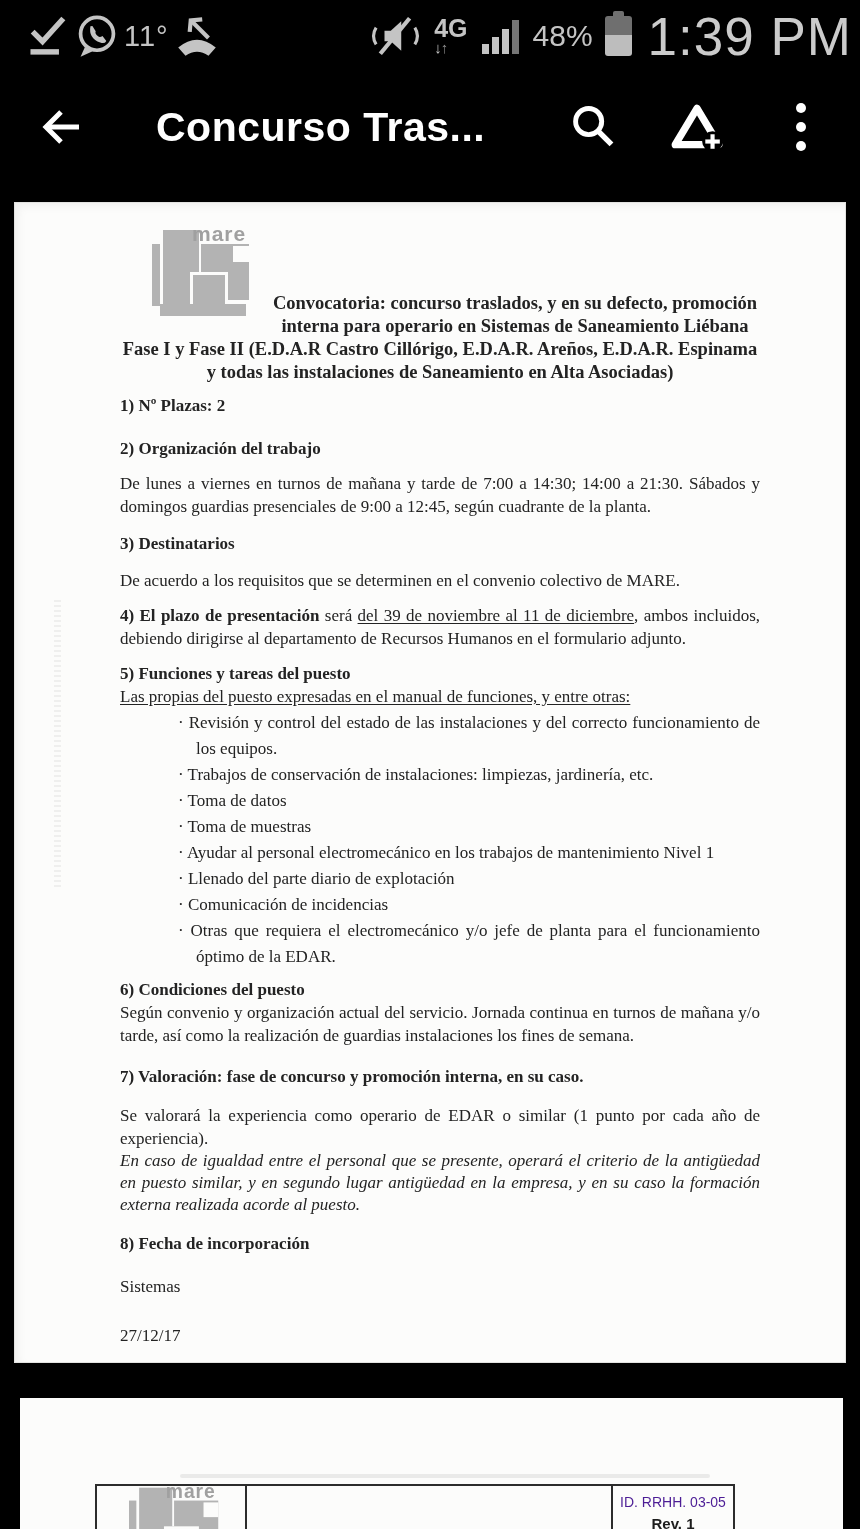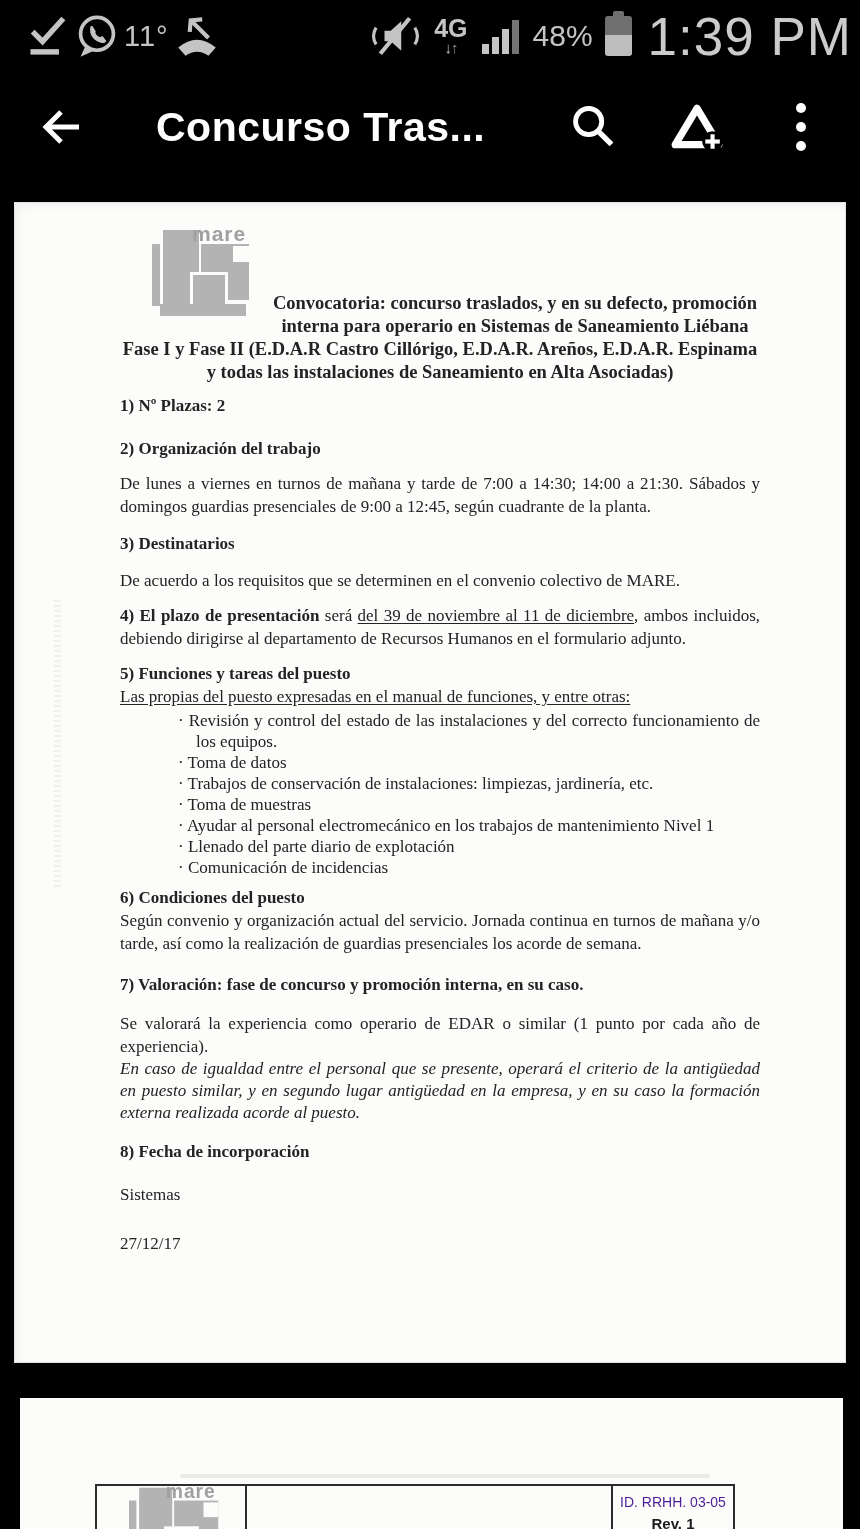--- a/index.html
+++ b/index.html
@@ -5,21 +5,21 @@
   html,body{margin:0;padding:0;background:#000;width:860px;height:1529px;overflow:hidden;
     font-family:"Liberation Sans",sans-serif;}
   .abs{position:absolute;}
   #stage{position:relative;width:860px;height:1529px;background:#000;}
 
   
   #status-bar{left:0;top:0;width:860px;height:72px;display:flex;align-items:center;color:#c4c4c4;}
   .sb-left{display:flex;align-items:center;gap:4px;padding-left:26px;}
   .sb-right{display:flex;align-items:center;gap:12px;margin-left:auto;padding-right:8px;}
   .sb-temp{font-size:29px;letter-spacing:1px;}
-  .sb-4g{display:flex;flex-direction:column;align-items:center;line-height:1;margin-top:-2px;}
+  .sb-4g{display:flex;flex-direction:column;align-items:flex-start;line-height:1;margin-top:-2px;}
   .sb-4g .g{font-weight:bold;font-size:25px;}
   .sb-4g .arrows{font-size:15px;letter-spacing:-1px;margin-top:-1px;}
   .sb-4g .arrows .up{color:#8b8b8b;}
   .sig{display:flex;align-items:flex-end;gap:3px;height:36px;margin:0 2px;}
   .sig span{width:7px;background:#c4c4c4;display:block;}
   .sig .s1{height:10px}.sig .s2{height:17px}.sig .s3{height:25px}
   .sig .s4{height:34px;background:#757575;}
   .sb-pct{font-size:30px;}
   .batt{width:27px;height:40px;border-radius:3px;position:relative;
     background:linear-gradient(to bottom,#6f6f6f 0 47%,#bdbdbd 47% 100%);}
@@ -46,21 +46,21 @@
   .doc p{margin:0;text-align:justify;line-height:23px;}
   .heading{font-weight:bold;text-align:center !important;line-height:26px;font-size:18.5px;}
   .float-spacer{float:left;width:150px;height:27px;}
   .b{font-weight:bold;}
   .u{text-decoration:underline;text-underline-offset:2px;}
   .t1{margin-top:10px !important;} .t2{margin-top:20px !important;}
   .p2{margin-top:12px !important;} .t3{margin-top:14px !important;}
   .p3{margin-top:14px !important;} .p4{margin-top:12px !important;}
   .t5{margin-top:12px !important;}
   ul.duties{margin:2px 0 0 46px;padding:0;list-style:none;}
-  ul.duties li{line-height:21px;text-align:justify;padding-left:30px;text-indent:-18px;}
+  ul.duties li{line-height:26px;text-align:justify;padding-left:30px;text-indent:-18px;}
   ul.duties li:before{content:"· ";}
   .t6{margin-top:8px !important;} .t7{margin-top:18px !important;}
   .p7a{margin-top:16px !important;} .p7b{line-height:22px !important;font-style:italic;}
   .t8{margin-top:16px !important;} .p8{margin-top:20px !important;}
   .doc-date{margin-top:26px !important;}
 
   
   .mare-logo{position:absolute;width:100px;height:92px;}
   .mare-logo .blk{position:absolute;background:#b3b3b3;}
   .mare-logo .word{position:absolute;left:40px;top:-4px;color:#a0a0a0;font-weight:bold;
@@ -197,30 +197,31 @@
 
       <p class="b t3">3) Destinatarios</p>
       <p class="p3">De acuerdo a los requisitos que se determinen en el convenio colectivo de MARE.</p>
 
       <p class="p4"><span class="b">4) El plazo de presentación</span><span> será </span><span class="u">del 39 de noviembre al 11 de diciembre</span><span>, ambos incluidos, debiendo dirigirse al departamento de Recursos Humanos en el formulario adjunto.</span></p>
 
       <p class="b t5">5) Funciones y tareas del puesto</p>
       <p class="u">Las propias del puesto expresadas en el manual de funciones, y entre otras:</p>
       <ul class="duties">
         <li>Revisión y control del estado de las instalaciones y del correcto funcionamiento de los equipos.</li>
+        <li>Trabajos de conservación de instalaciones: limpiezas, jardinería, etc.</li>
         <li>Toma de datos</li>
-        <li>Trabajos de conservación de instalaciones: limpiezas, jardinería, etc.</li>
         <li>Toma de muestras</li>
         <li>Ayudar al personal electromecánico en los trabajos de mantenimiento Nivel 1</li>
         <li>Llenado del parte diario de explotación</li>
         <li>Comunicación de incidencias</li>
+        <li>Otras que requiera el electromecánico y/o jefe de planta para el funcionamiento óptimo de la EDAR.</li>
       </ul>
 
       <p class="b t6">6) Condiciones del puesto</p>
-      <p>Según convenio y organización actual del servicio. Jornada continua en turnos de mañana y/o tarde, así como la realización de guardias presenciales los acorde de semana.</p>
+      <p>Según convenio y organización actual del servicio. Jornada continua en turnos de mañana y/o tarde, así como la realización de guardias instalaciones los fines de semana.</p>
 
       <p class="b t7">7)  Valoración: fase de concurso y promoción interna, en su caso.</p>
       <p class="p7a">Se valorará la experiencia como operario de EDAR o similar (1 punto por cada año de experiencia).</p>
       <p class="p7b">En caso de igualdad entre el personal que se presente, operará el criterio de la antigüedad en puesto similar, y en segundo lugar antigüedad en la empresa, y en su caso la formación externa realizada acorde al puesto.</p>
 
       <p class="b t8">8) Fecha de incorporación</p>
       <p class="p8">Sistemas</p>
 
       <p class="doc-date">27/12/17</p>
     </div>

